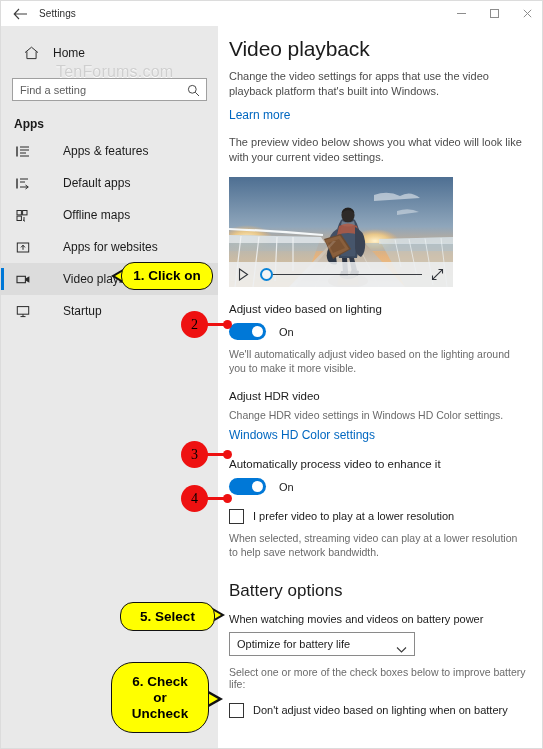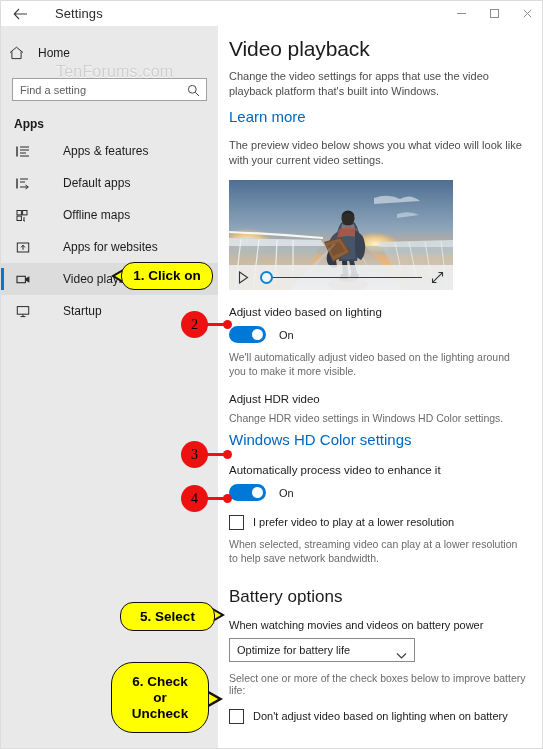--- a/index.html
+++ b/index.html
@@ -37,23 +37,23 @@
   .back-btn {
     width: 38px;
     height: 25px;
     display: flex;
     align-items: center;
     justify-content: center;
     color: #3c3c3c;
   }
   .back-btn svg { display:block; }
   .title-text {
-    font-size: 13px;
+    font-size: 10px;
     color: #2b2b2b;
-    margin-left: 16px;
+    margin-left: 0;
     letter-spacing: .1px;
   }
   .win-controls {
     position: absolute;
     right: 0; top: 0;
     height: 25px;
     display: flex;
   }
   .win-btn {
     width: 33px;
@@ -73,21 +73,21 @@
     width: 217px;
     height: 724px;
     background: #e9e9e9;
     box-sizing: border-box;
   }
   .home-row {
     display: flex;
     align-items: center;
     height: 32px;
     margin-top: 11px;
-    padding-left: 5px;
+    padding-left: 20px;
   }
   .home-icon {
     width: 20px;
     display: flex;
     justify-content: center;
     color: #333;
   }
   .home-label {
     font-size: 12px;
     color: #1b1b1b;
@@ -194,21 +194,21 @@
     letter-spacing: -.1px;
   }
   .para {
     font-size: 11px;
     color: #4c4c4c;
     line-height: 15px;
     margin-top: 8px;
     max-width: 299px;
   }
   .link {
-    font-size: 15px;
+    font-size: 12px;
     color: #0067c0;
     margin-top: 9px;
     display: inline-block;
     cursor: pointer;
   }
   .para2 {
     font-size: 11px;
     color: #4c4c4c;
     line-height: 15px;
     margin-top: 12px;

